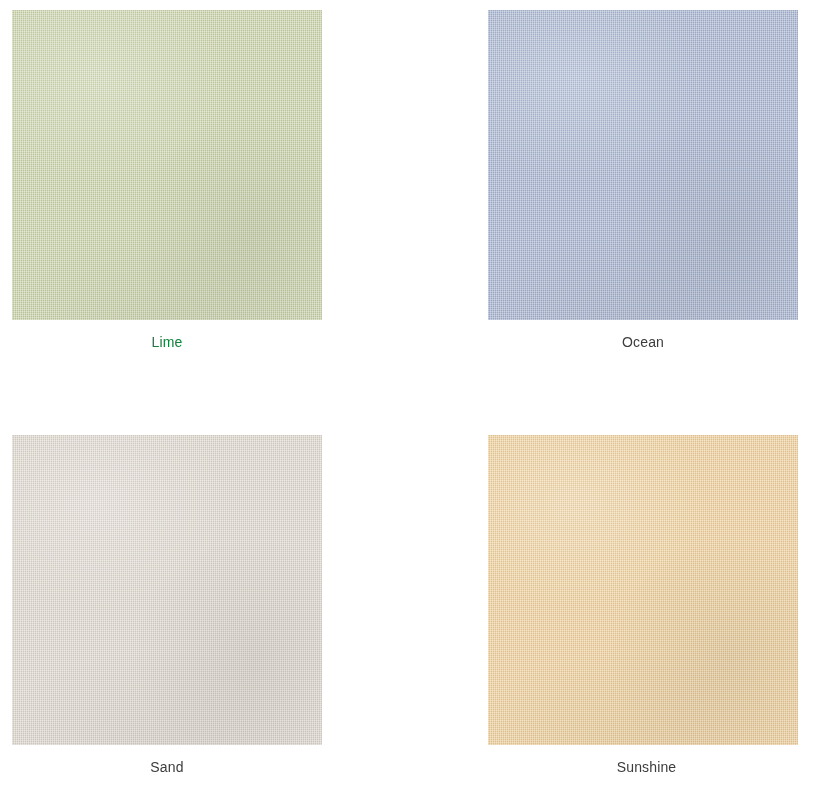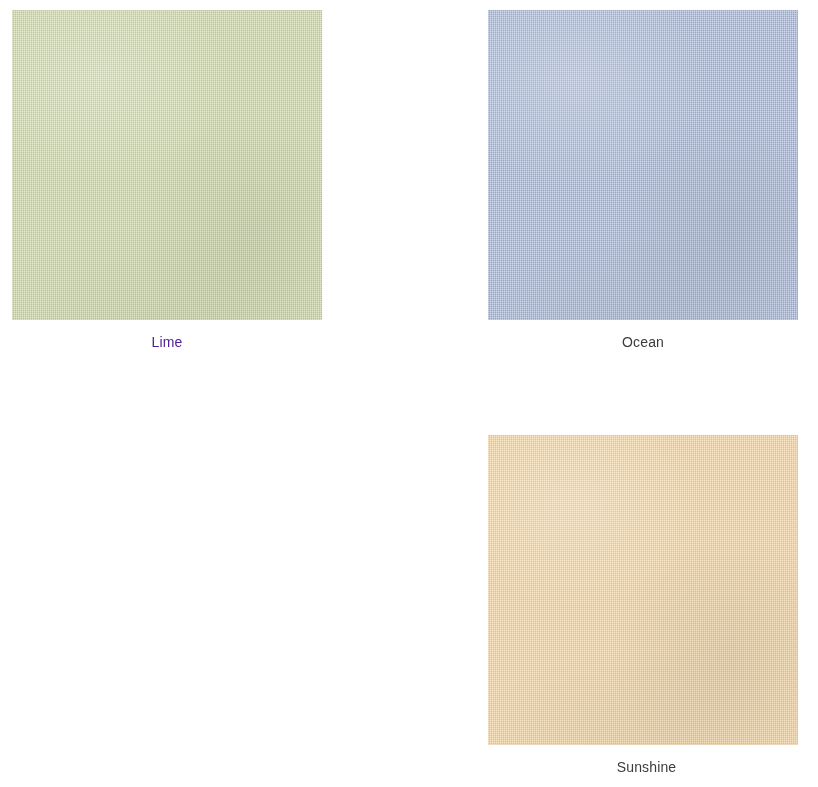--- a/index.html
+++ b/index.html
@@ -89,27 +89,31 @@
     letter-spacing: 0.15px;
   }
 </style>
 </head>
 <body style="background-color: rgb(255, 255, 255);">
 
 <div class="swatch-grid">
 
   <div class="swatch-cell col-0 row-0">
     <div class="swatch-chip" style="background-color: rgb(201, 211, 164);"></div>
-    <div class="swatch-label" style="color: #4c1d95;">Lime</div>
+    <div class="swatch-label" style="color: #15803d;">Lime</div>
   </div>
 
   <div class="swatch-cell col-1 row-0">
     <div class="swatch-chip" style="background-color: rgb(163, 180, 211);"></div>
     <div class="swatch-label" style="color: rgb(60, 60, 60);">Ocean</div>
   </div>
 
+  <div class="swatch-cell col-0 row-1">
+    <div class="swatch-chip" style="background-color: rgb(222, 214, 203);"></div>
+    <div class="swatch-label" style="color: rgb(60, 60, 60);">Sand</div>
+  </div>
 
   <div class="swatch-cell col-1 row-1">
     <div class="swatch-chip" style="background-color: rgb(242, 206, 145);"></div>
     <div class="swatch-label" style="color: rgb(60, 60, 60); margin-left: 7px;">Sunshine</div>
   </div>
 
 </div>
 
 </body></html>

